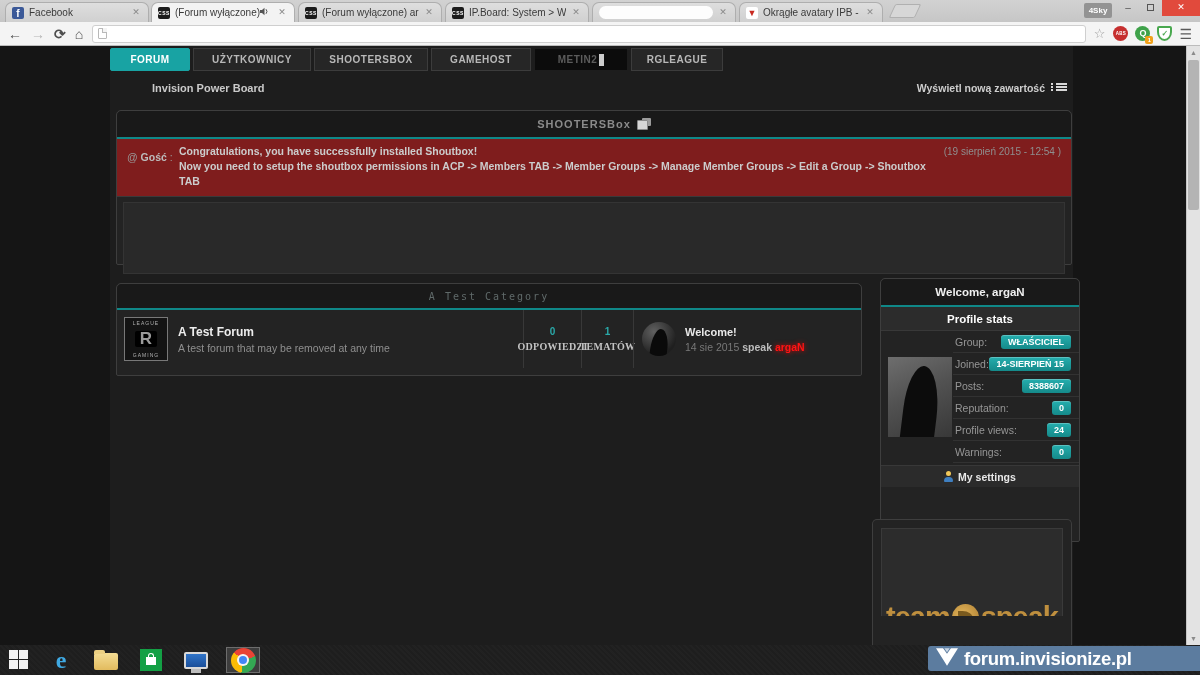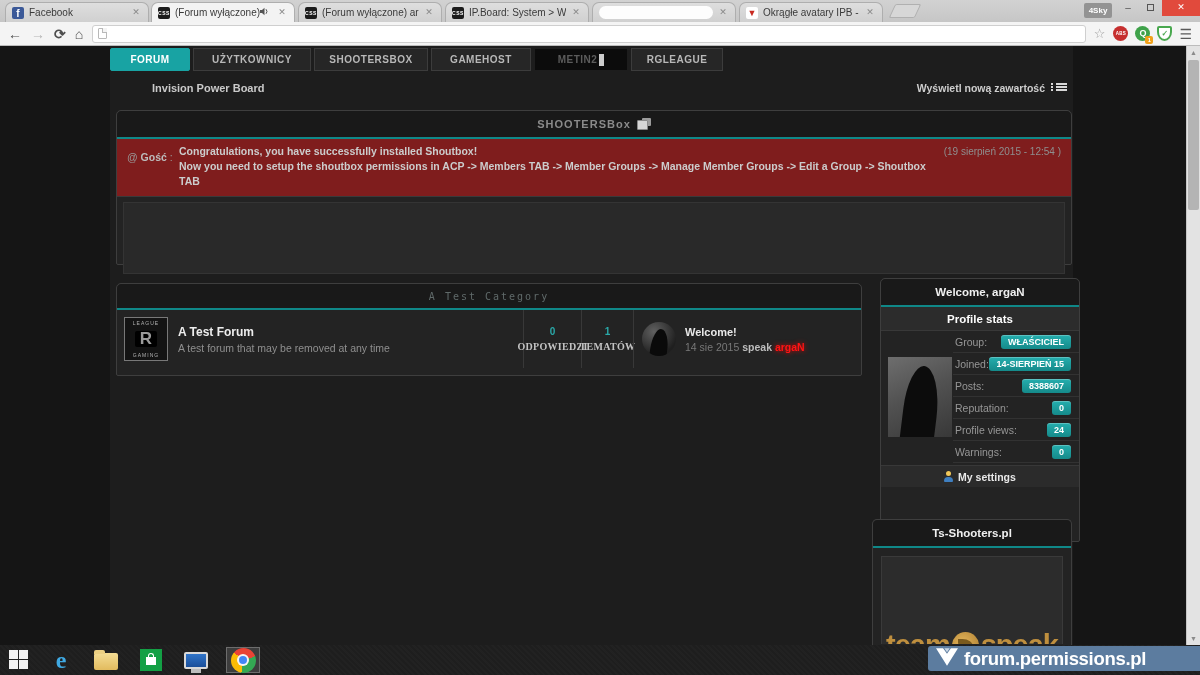--- a/index.html
+++ b/index.html
@@ -365,23 +365,20 @@
           </div>
         </div>
       </div>
       <div class="settings-bar">
         <span class="person-icon"></span>
         <span>My settings</span>
       </div>
     </div>
 
     <div class="panel" style="left:762px;top:473px;width:200px;height:126px;border-radius:5px 5px 0 0;border-bottom:none;">
-      <div class="panel-header">
-        <span class="side-title">Ts-Shooters.pl</span>
-      </div>
       <div style="position:relative;height:96px;overflow:hidden;">
         <div class="ts-box">
           <div class="ts-logo">
             <span class="ts-word">team</span><span class="ts-leaf"></span><span class="ts-word">speak</span>
           </div>
         </div>
       </div>
     </div>
 
   </div>
@@ -421,14 +418,14 @@
   </div>
 </div>
 
 <div class="watermark">
   <span class="wm-logo">
     <svg width="22" height="18" viewBox="0 0 28 22">
         <path d="M0 0 h9 l5 7 5-7 h9 L14 22 Z" fill="#ffffff"></path>
         <path d="M10.5 0 l3.5 5 3.5-5 z" fill="#c9d6e4"></path>
       </svg>
   </span>
-  <span class="wm-text">forum.permissions.pl</span>
+  <span class="wm-text">forum.invisionize.pl</span>
 </div>
 
 </body></html>

